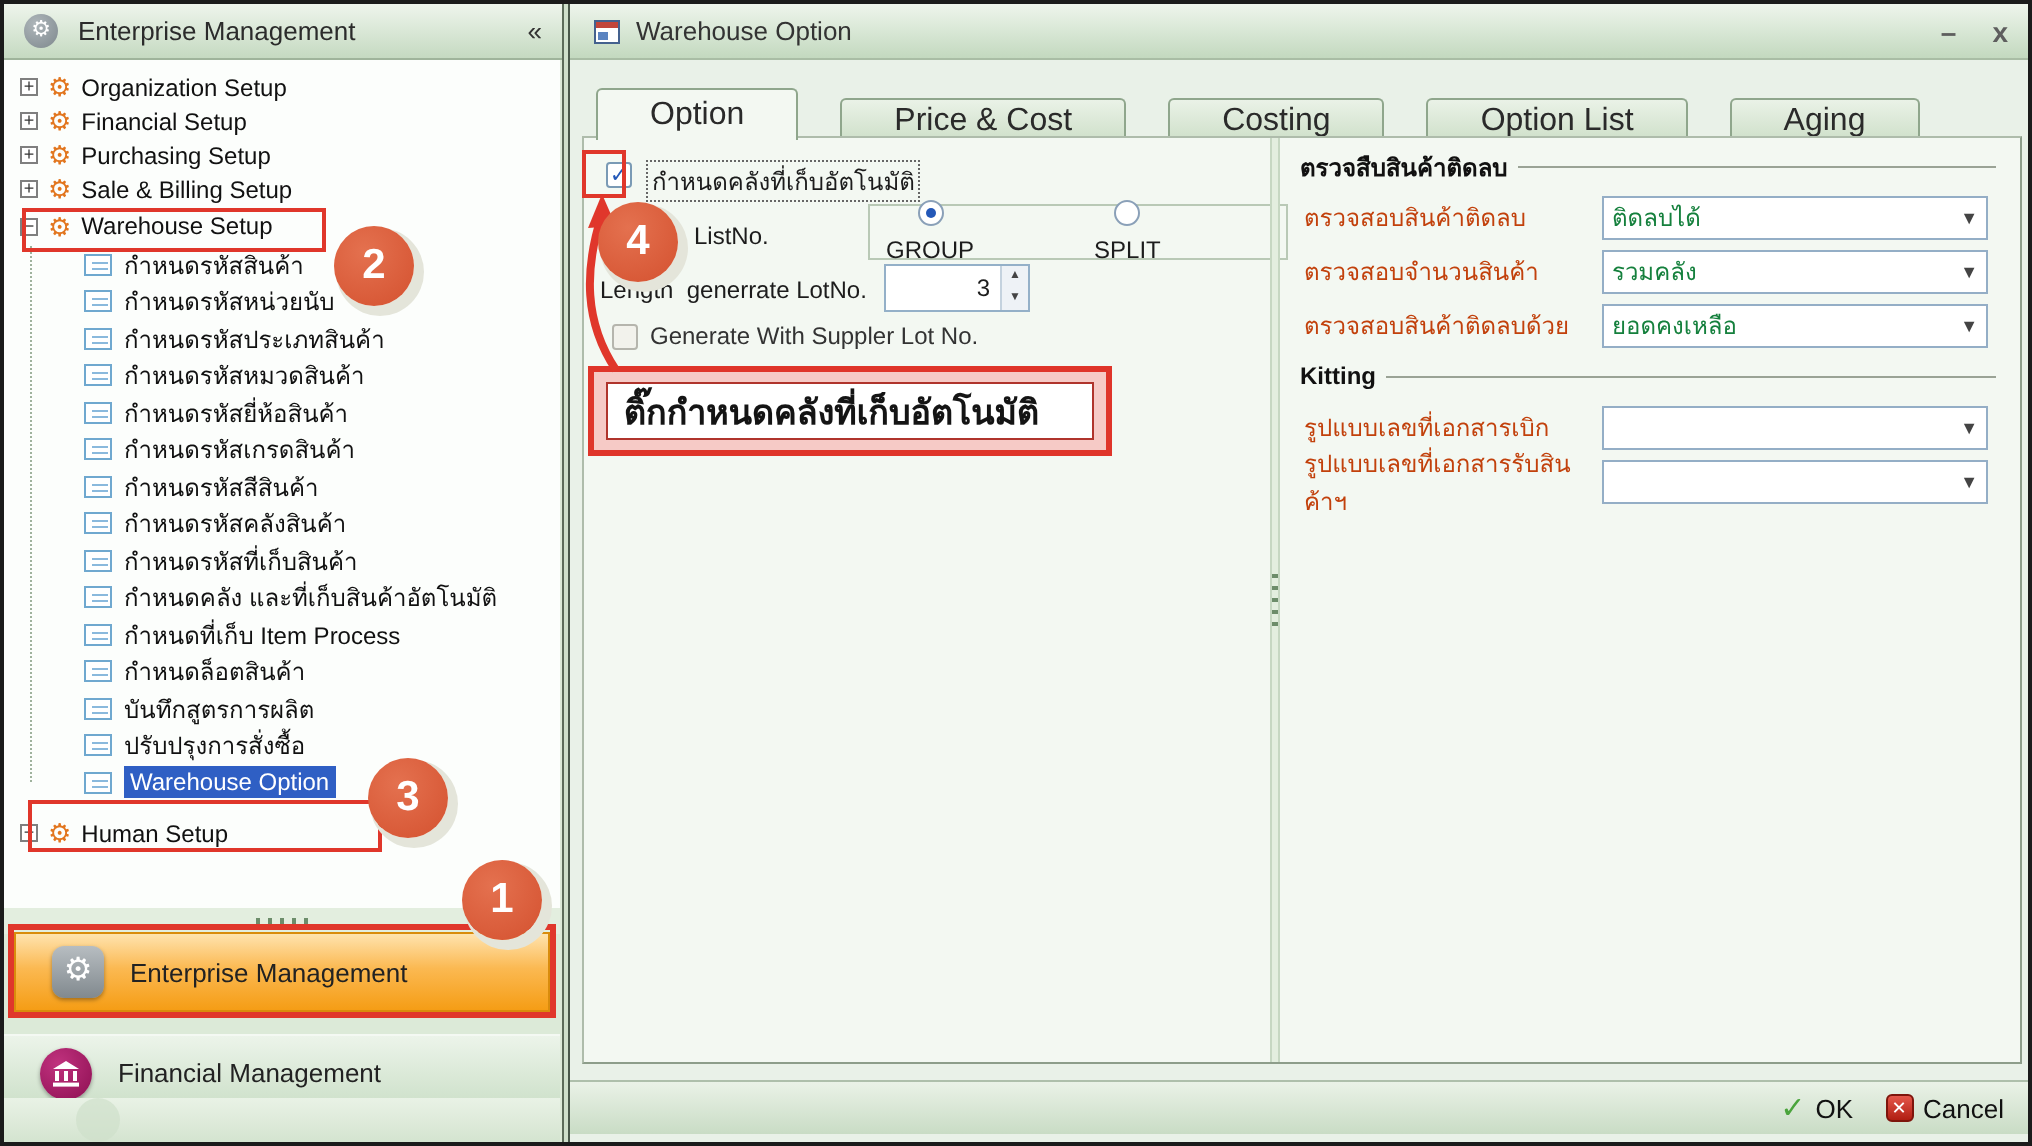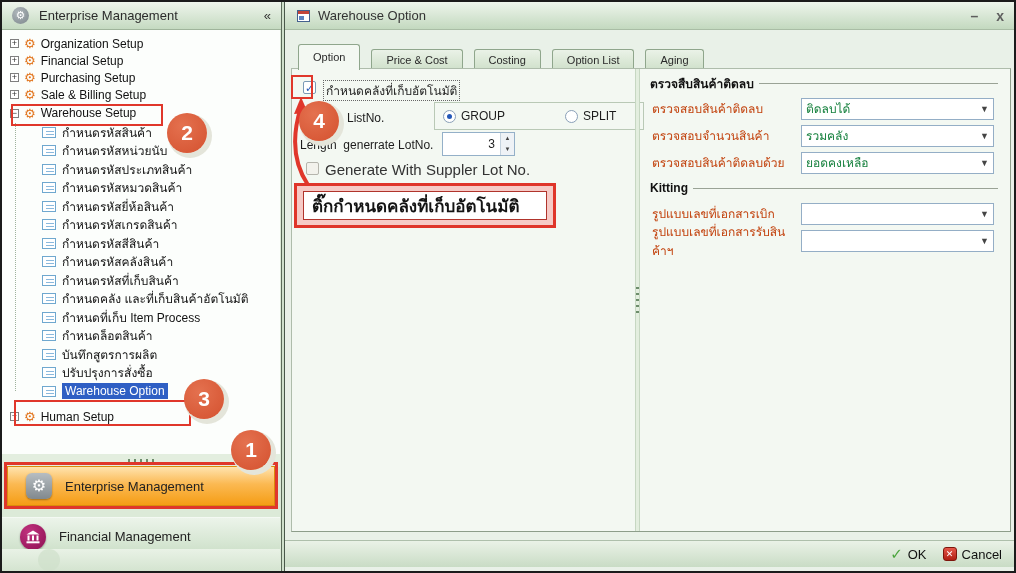--- a/index.html
+++ b/index.html
@@ -47,43 +47,43 @@
   .dialog{position:absolute;left:282px;top:0;width:732px;height:569px;background:#e9f1e8;border-left:1px solid #49584a;}
   .titlebar{position:absolute;left:0;top:0;right:0;height:28px;display:flex;align-items:center;padding:0 12px;
     background:linear-gradient(#eef5ec,#c3d9bf);border-bottom:1px solid #a9bda5;}
   .dlg-icon{width:13px;height:12px;background:#fff;border:1px solid #44618e;position:relative;flex:0 0 auto;}
   .dlg-icon::before{content:'';position:absolute;left:0;top:0;right:0;height:3px;background:#c2453a;}
   .dlg-icon::after{content:'';position:absolute;left:1px;bottom:1px;width:5px;height:4px;background:#5b83c0;}
   .dlg-title{margin-left:8px;font-size:13px;color:#333;}
   .win-btn{margin-left:18px;font-size:14px;font-weight:bold;color:#5e5e5e;cursor:pointer;line-height:14px;}
   .win-btn.first{margin-left:auto;}
   .tabs{position:absolute;left:13px;top:42px;height:26px;display:flex;align-items:flex-end;}
-  .tab{font-size:11px;color:#2a2a2a;border:1px solid #8fa68c;border-bottom:none;border-radius:3px 3px 0 0;
-    padding:0 14px;margin-right:11px;height:21px;line-height:21px;background:linear-gradient(#eaf2e7,#cfe0ca);cursor:pointer;}
+  .tab{font-size:16px;color:#2a2a2a;border:1px solid #8fa68c;border-bottom:none;border-radius:3px 3px 0 0;
+    padding:0 26px;margin-right:21px;height:21px;line-height:21px;background:linear-gradient(#eaf2e7,#cfe0ca);cursor:pointer;}
   .tab.active{height:26px;line-height:25px;background:#f3f8f2;position:relative;z-index:2;}
   .tabpage{position:absolute;left:6px;top:66px;width:720px;height:464px;background:#f3f8f2;
     border:1px solid #aebcab;border-right-color:#8d9d8a;border-bottom-color:#8d9d8a;}
   
   .cb{display:inline-block;width:13px;height:13px;background:#fff;border:1px solid #7a9ab5;border-radius:2px;
     font-size:11px;line-height:12px;text-align:center;color:#2458b8;font-weight:bold;cursor:pointer;}
   .cb.empty{color:transparent;background:#f2f2ec;border-color:#b5b5ad;}
   .auto-cb{position:absolute;left:11px;top:12px;}
   .auto-cb-label{position:absolute;left:31px;top:11px;font-size:12px;border:1px dotted #666;padding:0 2px;}
   .listno-label{position:absolute;left:55px;top:42px;font-size:12px;}
   .radio-box{position:absolute;left:142px;top:33px;width:210px;height:28px;border:1px solid #b9c9b6;display:flex;align-items:center;padding:0 8px;gap:60px;}
-  .radio-item{display:flex;align-items:center;gap:5px;font-size:12px;cursor:pointer;}
+  .radio-item{display:flex;align-items:center;gap:5px;font-size:12px;cursor:pointer;flex-direction:column;}
   .radio{width:13px;height:13px;border-radius:50%;background:#fff;border:1px solid #8aa0b8;position:relative;}
   .radio.sel::after{content:'';position:absolute;left:3px;top:3px;width:5px;height:5px;border-radius:50%;background:#2458b8;}
   .len-label{position:absolute;left:8px;top:69px;font-size:12px;white-space:pre;}
   .spinner{position:absolute;left:150px;top:63px;width:73px;height:24px;background:#fff;border:1px solid #94b0c8;display:flex;align-items:stretch;}
   .spin-val{flex:1;text-align:right;font-size:12px;line-height:22px;padding-right:5px;}
   .spin-btns{width:14px;display:flex;flex-direction:column;border-left:1px solid #c4d2de;}
   .sb{flex:1;font-size:6px;line-height:10px;text-align:center;color:#444;cursor:pointer;background:#eef2f6;}
   .gen-cb{position:absolute;left:14px;top:93px;}
-  .gen-cb-label{position:absolute;left:33px;top:92px;font-size:15px;color:#333;}
+  .gen-cb-label{position:absolute;left:33px;top:92px;font-size:12px;color:#333;}
   .note-outer{position:absolute;left:2px;top:114px;width:262px;height:45px;background:#f6cac6;border:3px solid #df352a;padding:5px 6px;}
   .note-inner{width:100%;height:100%;background:#fff;border:1px solid #b0342c;display:flex;align-items:center;padding:0 8px;
     font-size:17px;font-weight:bold;color:#141414;white-space:nowrap;}
   .v-splitter{position:absolute;left:343px;top:0;bottom:0;width:5px;background:#e3eedf;border-left:1px solid #c6d7c2;border-right:1px solid #c6d7c2;display:flex;align-items:center;justify-content:center;}
   .grip-v{width:3px;height:26px;background:repeating-linear-gradient(180deg,#6d8d6b 0 2px,transparent 2px 6px);}
   
   .right-panel{position:absolute;left:352px;top:2px;width:364px;}
   .gtitle{display:flex;align-items:center;height:16px;margin:4px 10px 4px 6px;font-size:12px;font-weight:bold;color:#111;}
   .gline{flex:1;height:1px;background:#9aa396;margin-left:5px;}
   .prow{display:flex;align-items:center;height:27px;padding:0 14px 0 8px;}

